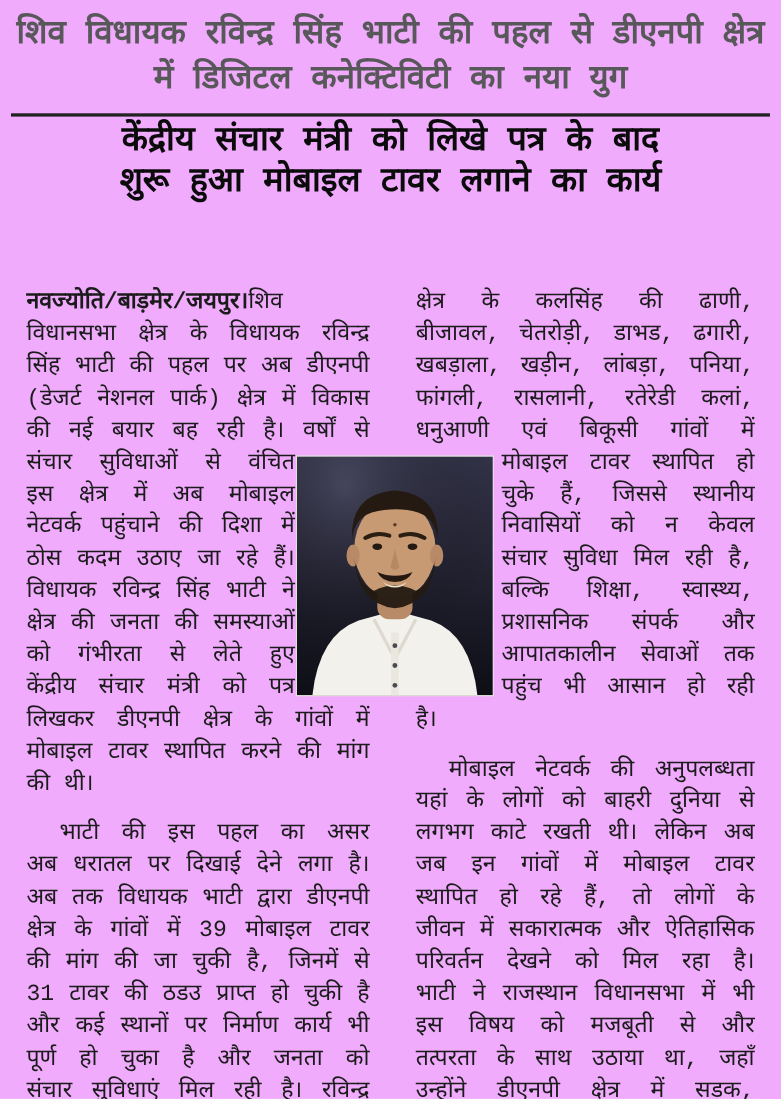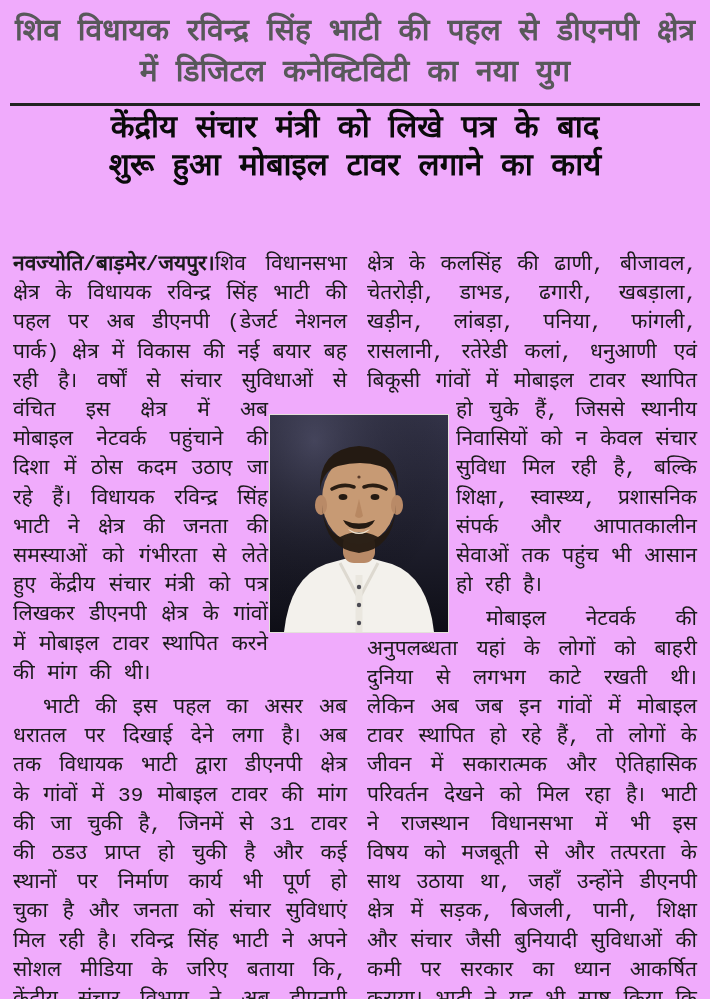--- a/index.html
+++ b/index.html
@@ -21,21 +21,21 @@
   .headline {
     position:absolute; top:110px; left:6px; right:6px;
     text-align:center; white-space:pre-line;
     font-size:31px; line-height:1.24; font-weight:800;
     color:#0b0b0b;
   }
   .article { position:absolute; top:245px; left:0; right:0; color:#1b1b1b; }
   .col { position:absolute; top:0; font-size:21px; line-height:29.2px; text-align:justify; }
   .col-left  { left:8px;  width:344px; }
   .col-right { left:362px; width:340px; }
-  .col p { margin:5px; }
+  .col p { margin:16px; }
   .col p.indent { text-indent:30px; }
   .dateline { font-weight:700; }
   
   .cut-left {
     float:right; width:84px; height:389px;
     shape-outside: inset(170px 0 0 0); shape-margin:5px;
   }
   .cut-right {
     float:left; width:94px; height:389px;
     shape-outside: inset(170px 0 0 0); shape-margin:5px;

